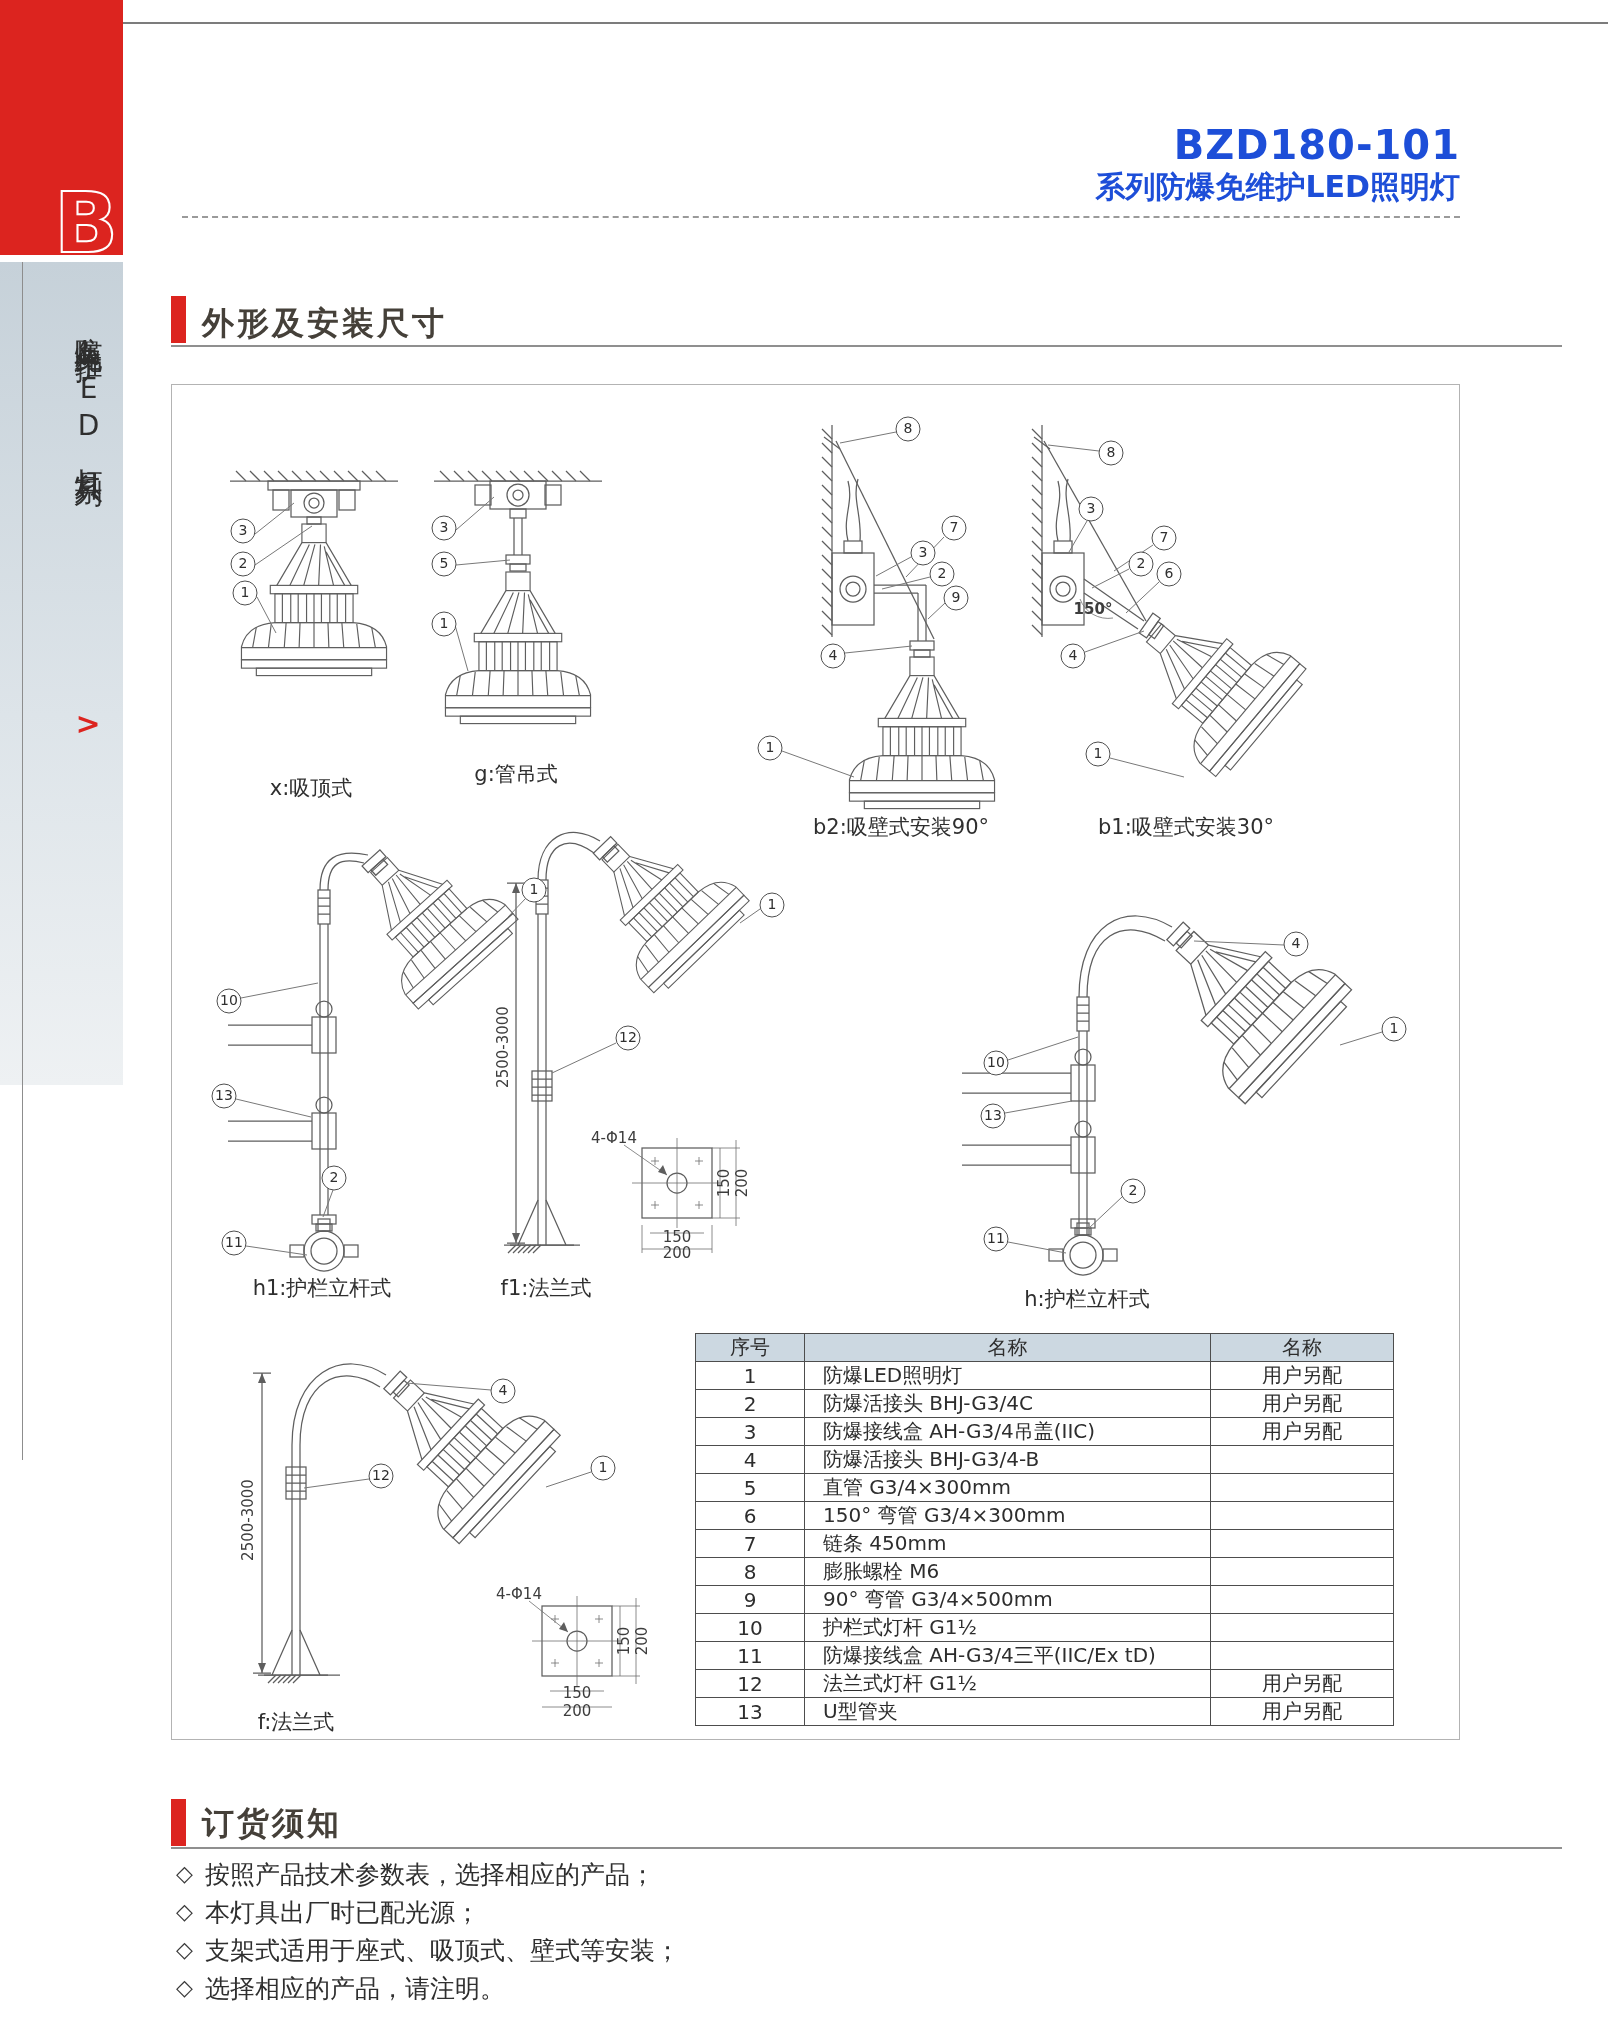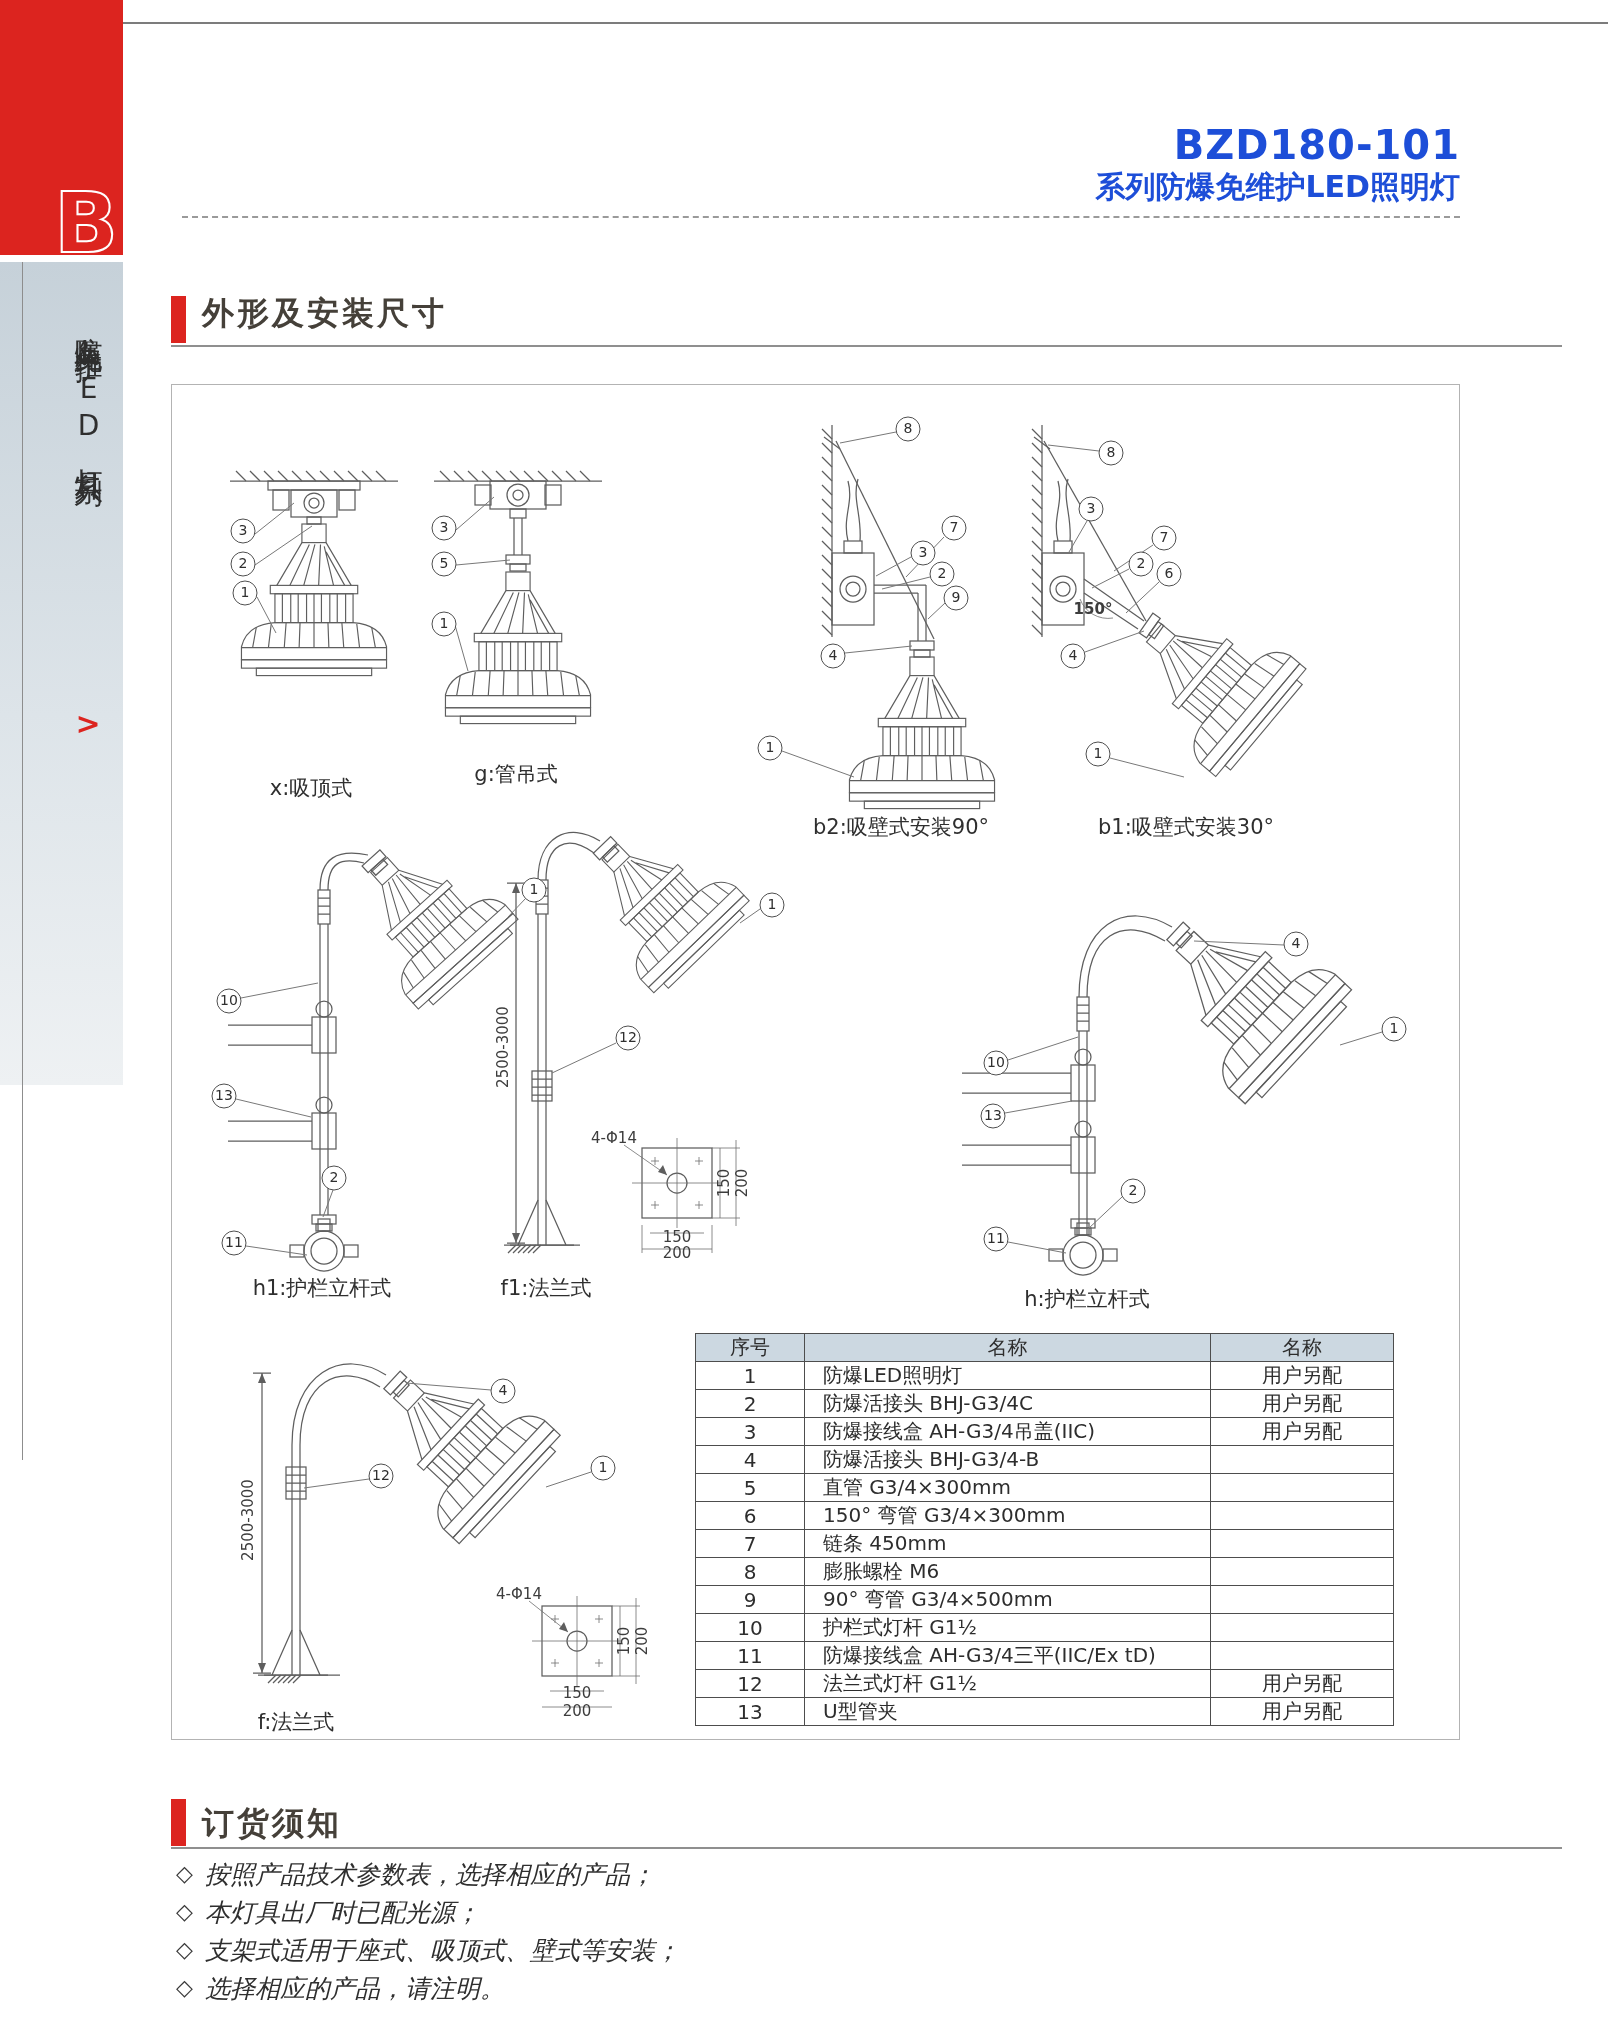--- a/index.html
+++ b/index.html
@@ -43,21 +43,21 @@
   .dim{position:absolute;font-size:15px;color:#3d3d3d;transform:translate(-50%,-50%);white-space:nowrap;}
   .dim.rot{transform:translate(-50%,-50%) rotate(-90deg);}
   
   .pt{position:absolute;left:523px;top:948px;width:698px;border-collapse:collapse;table-layout:fixed;
       font-size:20px;color:#2d2d2d;}
   .pt th,.pt td{border:1px solid #4d4d4d;height:27px;padding:0;overflow:hidden;white-space:nowrap;}
   .pt th{background:var(--thbg);font-weight:normal;text-align:center;}
   .pt td.c1,.pt td.c3{text-align:center;}
   .pt td.c2{text-align:left;padding-left:18px;}
   
-  .notes{position:absolute;left:176px;top:1858px;list-style:none;margin:0;padding:0;font-style:italic;}
+  .notes{position:absolute;left:176px;top:1858px;list-style:none;margin:0;padding:0;}
   .notes li{height:38px;font-size:25px;color:#2f2f2f;white-space:nowrap;}
   .notes .blt{display:inline-block;margin-right:12px;font-size:22px;color:#3a3a3a;transform:translateY(-2px);}
 </style>
 </head>
 <body>
 
 <div class="page">
 
   <div class="top-rule"></div>
 
@@ -72,21 +72,21 @@
   <div class="side-text">防爆免维护LED灯具系列</div>
   <div class="side-arrow">&gt;</div>
 
   <div class="hd">
     <div class="model">BZD180-101</div>
     <div class="series">系列防爆免维护LED照明灯</div>
   </div>
   <div class="dashed"></div>
 
   <div class="sec-bar" style="left:171px;top:296px;"></div>
-  <div class="sec-title" style="left:202px;top:292px;">外形及安装尺寸</div>
+  <div class="sec-title" style="left:202px;top:302px;">外形及安装尺寸</div>
   <div class="sec-rule" style="top:345px;"></div>
 
   <div class="dbox">
     <svg class="art" viewBox="0 0 1287 1354">
       <defs>
         <g id="lamp">
           <rect x="-13" y="0" width="26" height="20"></rect>
           <path d="M-13,20 -40,66 M13,20 40,66 M-5,22 -26,66 M1,22 -11,66 M7,22 5,66 M11,24 21,66 M13,30 33,66"></path>
           <rect x="-47" y="66" width="94" height="9"></rect>
           <rect x="-42" y="75" width="84" height="31"></rect>

